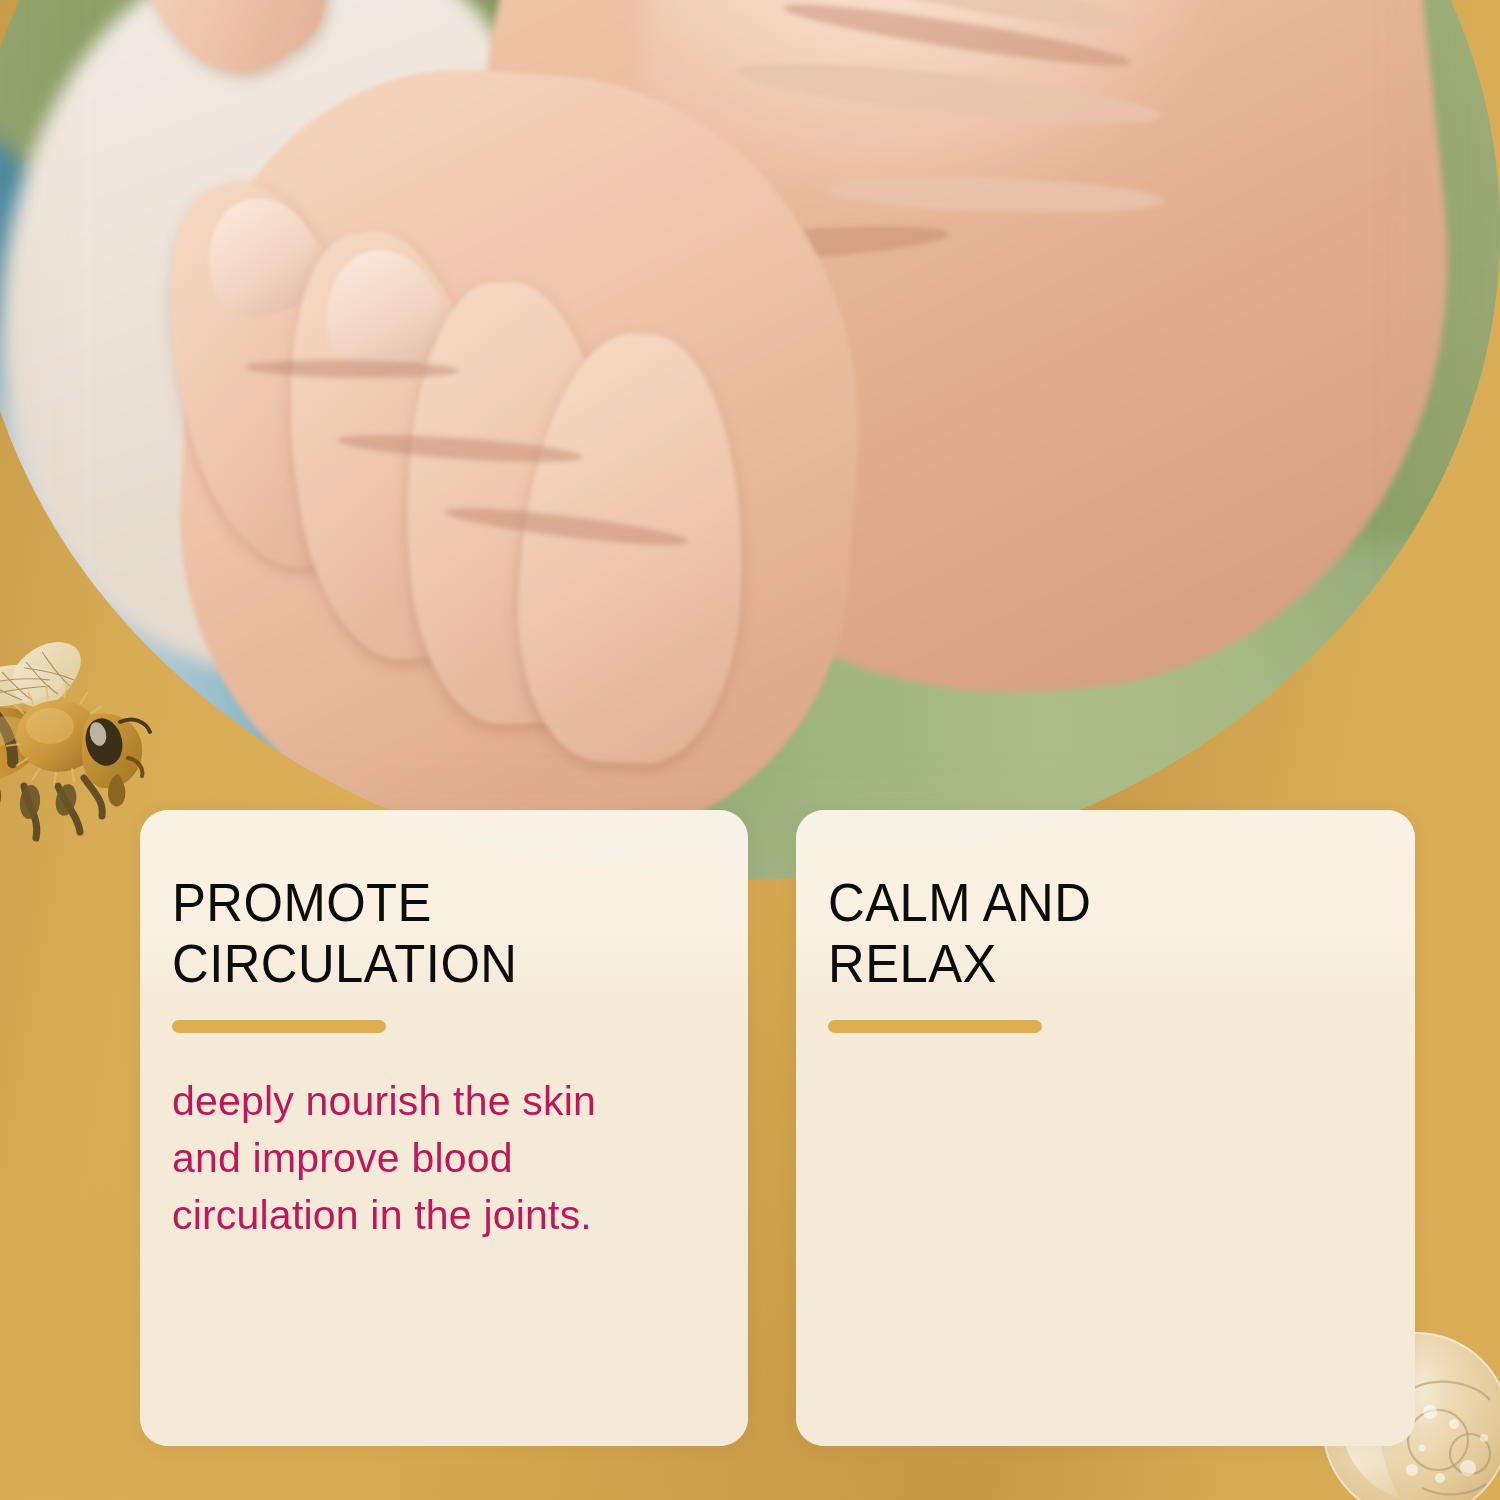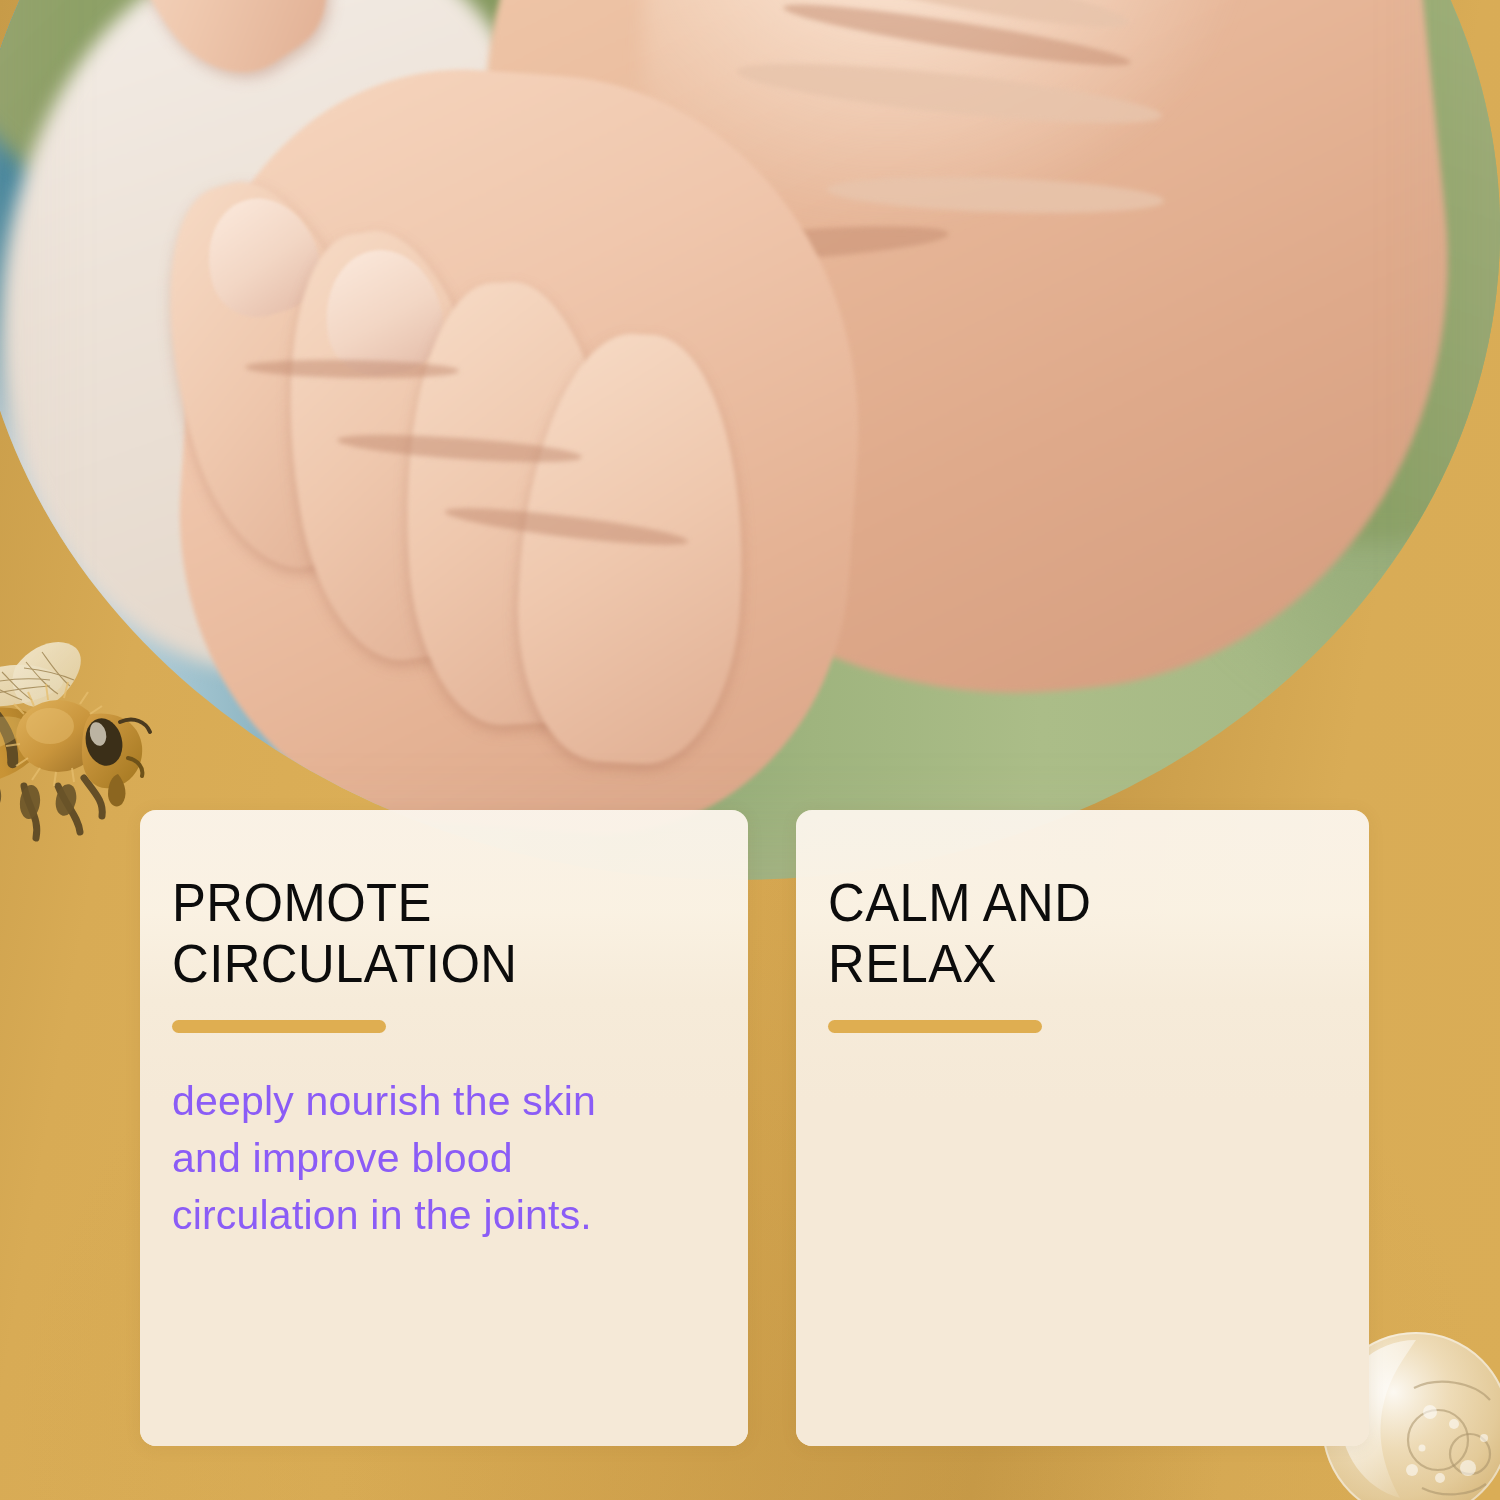--- a/index.html
+++ b/index.html
@@ -207,38 +207,38 @@
     bottom: -24px;
     width: 196px;
     height: 196px;
   }
 
   
   .card {
     position: absolute;
     top: 810px;
     height: 636px;
-    border-radius: 16px;
+    border-radius: 28px;
     background: rgba(246,235,217,0.93);
     box-shadow: 0 2px 16px rgba(140,100,40,0.10);
     overflow: hidden;
   }
   .card .card-wash {
     position: absolute;
     inset: 0;
     background: linear-gradient(180deg,
       rgba(255,255,255,0.46) 0%,
       rgba(252,246,234,0.70) 16%,
       rgba(246,235,217,1) 30%,
       #F5E9D7 46%,
       #F5E9D7 100%);
     pointer-events: none;
   }
   .card-left  { left: 140px;  width: 608px; }
-  .card-right { left: 796px;  width: 573px; }
+  .card-right { left: 796px;  width: 619px; }
 
   .card-body {
     position: relative;
     z-index: 2;
     padding: 62px 0 0 32px;
   }
   .card-title {
     font-family: "Liberation Sans Narrow", "Liberation Sans", sans-serif;
     font-size: 54px;
     line-height: 61px;
@@ -255,21 +255,21 @@
     width: 214px;
     height: 13px;
     border-radius: 7px;
     background: #DFAE51;
   }
   .card-text {
     margin-top: 40px;
     font-size: 41px;
     line-height: 57px;
     font-weight: 300;
-    color: #8b5cf6;
+    color: #be185d;
     white-space: pre-line;
     letter-spacing: 0.2px;
   }
 </style>
 </head>
 <body>
 
 <div id="poster">
 
   <div class="gold-bg"></div>

